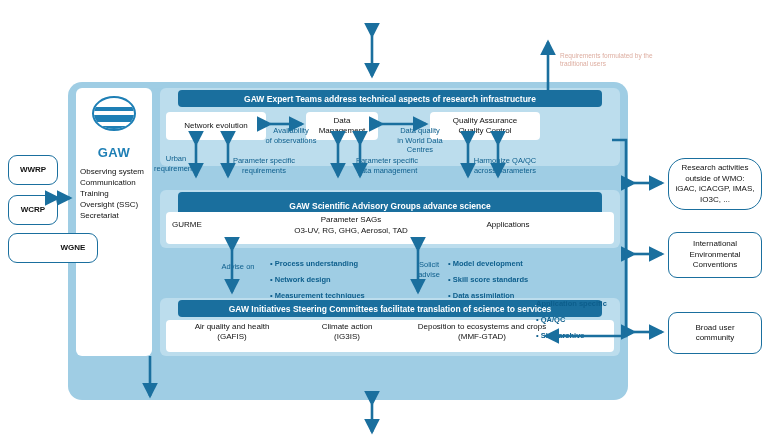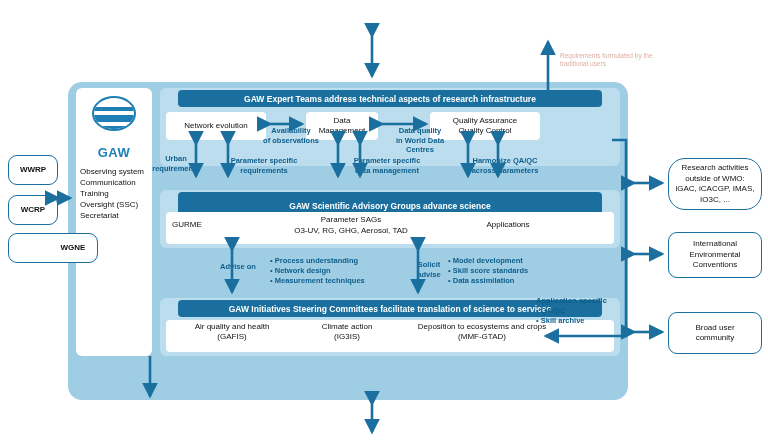--- a/index.html
+++ b/index.html
@@ -86,32 +86,32 @@
   
   #box-initrow{
     left:166px;top:320px;width:448px;height:32px;
     background:#ffffff;border-radius:4px;
   }
   #init-1{left:172px;top:322px;width:120px;font-size:8px;text-align:center;line-height:10px;color:#111;}
   #init-2{left:292px;top:322px;width:110px;font-size:8px;text-align:center;line-height:10px;color:#111;}
   #init-3{left:412px;top:322px;width:140px;font-size:8px;text-align:center;line-height:10px;color:#111;}
   
   .bluelabel{
-    color:#0d5e8c;font-size:7.5px;line-height:9.5px;font-weight:bold;text-align:center;
+    color:#0d5e8c;font-size:7.5px;line-height:9.5px;font-weight:normal;text-align:center;
   }
   #lbl-availability{left:256px;top:126px;width:70px;}
   #lbl-dataquality{left:384px;top:126px;width:72px;}
   #lbl-urban{left:148px;top:154px;width:56px;}
   #lbl-paramspec1{left:226px;top:156px;width:76px;}
   #lbl-paramspec2{left:346px;top:156px;width:82px;}
   #lbl-harmonize{left:464px;top:156px;width:82px;}
   #lbl-adviseon{left:210px;top:262px;width:56px;}
   #lbl-solicit{left:406px;top:260px;width:46px;}
   .bullets{
-    color:#0d5e8c;font-size:7.5px;line-height:10px;font-weight:bold;text-align:left;
+    color:#0d5e8c;font-size:7.5px;line-height:16px;font-weight:bold;text-align:left;
   }
   #bul-left{left:270px;top:256px;width:110px;}
   #bul-right{left:448px;top:256px;width:110px;}
   #bul-app{left:536px;top:296px;width:78px;}
   
   .obox{
     background:#ffffff;border:1.6px solid #1a6f9e;border-radius:9px;
     font-size:8px;text-align:center;color:#111;line-height:10.5px;
     display:flex;align-items:center;justify-content:center;
   }

